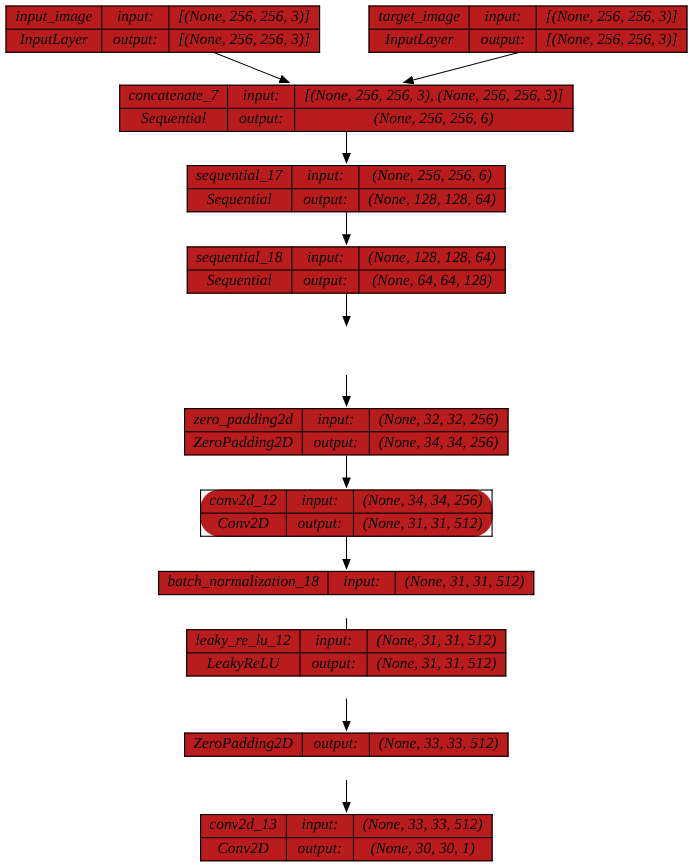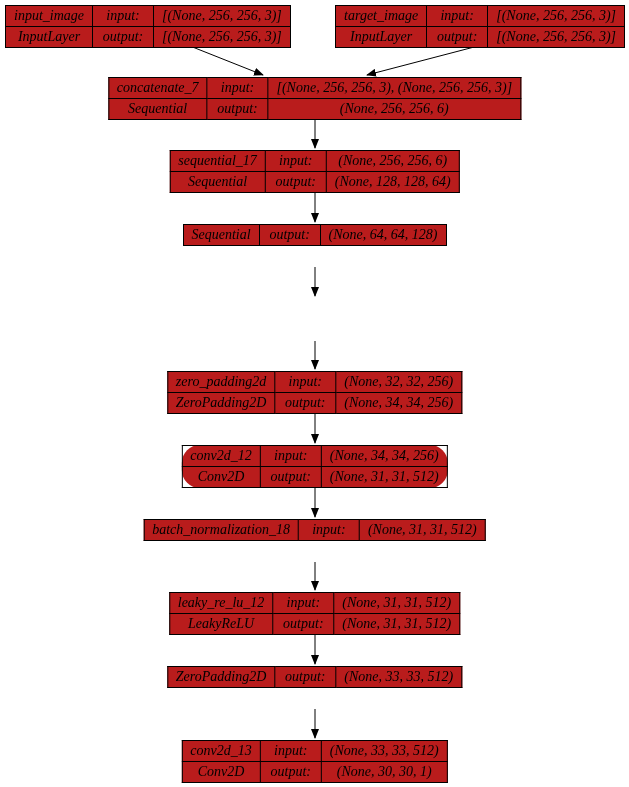--- a/index.html
+++ b/index.html
@@ -32,21 +32,21 @@
   .centered { left: 50%; transform: translateX(-50%); }
   #n0  { left: 5px;  top: 5px; }
   #n1  { right: 4px; top: 5px; }
   #n2  { top: 77px; }
   #n3  { top: 150px; }
   #n4  { top: 224px; }
   #n5  { top: 298px; }
   #n6  { top: 371px; padding-left: 48px; }
   #n7  { top: 445px; border-radius: 18px; }
   #n8  { top: 519px; padding-left: 14px; }
-  #n9  { top: 592px; }
+  #n9  { top: 572px; }
   #n10 { top: 666px; }
   #n11 { top: 740px; }
 </style>
 </head>
 <body>
 
 <div id="canvas">
 
   <svg class="edges" width="629" height="787">
     <defs>
@@ -125,20 +125,25 @@
           <td>Sequential</td>
           <td class="iolabel">output:</td>
           <td>(None, 128, 128, 64)</td>
         </tr>
   </tbody>
     </table>
 
   <table class="node centered" id="n4">
       <tbody>
     <tr>
+          <td>sequential_18</td>
+          <td class="iolabel">input:</td>
+          <td>(None, 128, 128, 64)</td>
+        </tr>
+    <tr>
           <td>Sequential</td>
           <td class="iolabel">output:</td>
           <td>(None, 64, 64, 128)</td>
         </tr>
   </tbody>
     </table>
 
 
   <table class="node centered" id="n6">
       <tbody>

